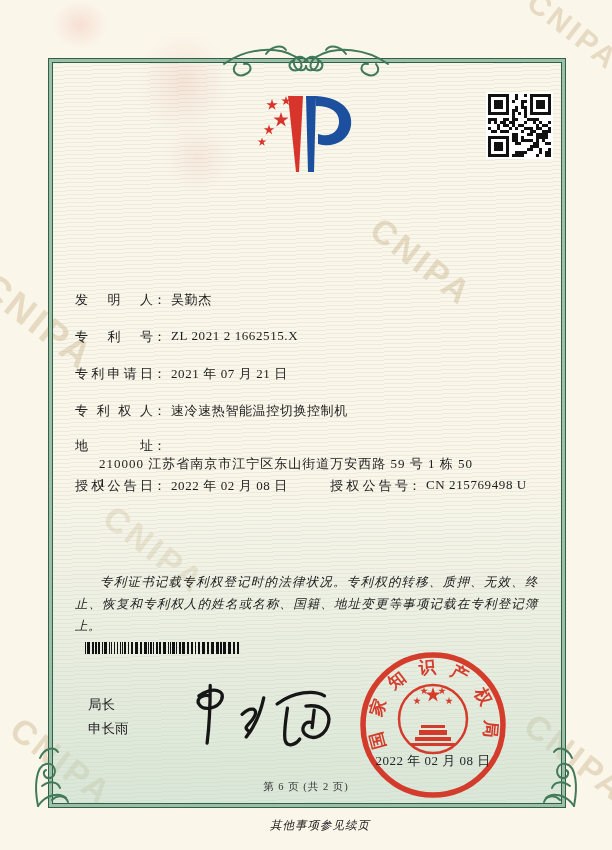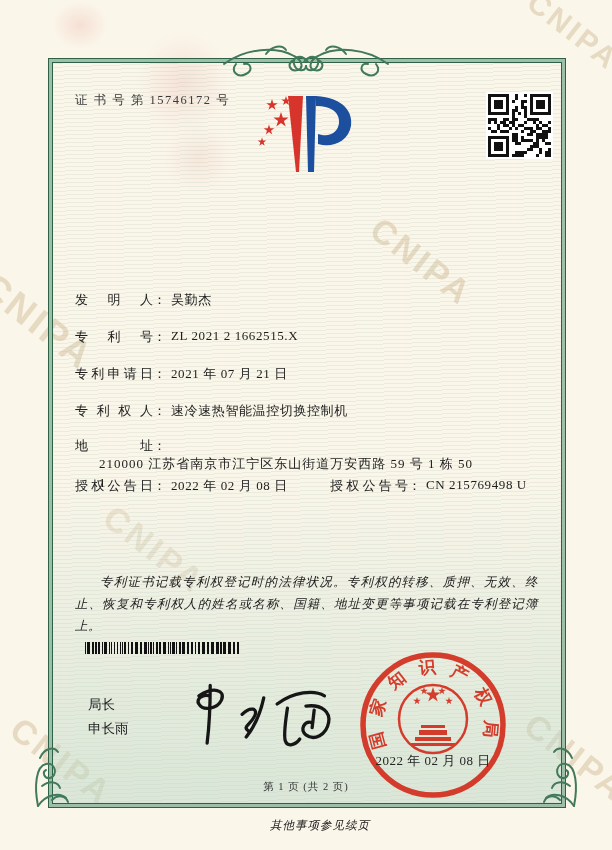--- a/index.html
+++ b/index.html
@@ -168,21 +168,20 @@
   <svg class="ornament-corner oc-right" viewBox="0 0 60 75">
     <g stroke="#41795a" stroke-width="2" fill="none" stroke-linecap="round">
       <path d="M6,70 C2,50 4,30 14,28 C24,26 26,40 18,42 C12,43 10,36 14,34"></path>
       <path d="M6,70 C14,58 28,56 34,62"></path>
       <path d="M10,50 C18,44 26,46 28,52"></path>
       <path d="M20,64 C26,58 34,60 36,66"></path>
       <path d="M8,22 C12,12 22,10 26,16"></path>
     </g>
   </svg>
 
-  <div class="cert-no">证 书 号 第 15746172 号</div>
 
   <svg class="logo" viewBox="0 0 110 85">
     <polygon points="36,6 51,6 47,82 44,82" fill="#d7342b"></polygon>
     <polygon points="54,6 64,6 62,82 56,82" fill="#1c4f9e"></polygon>
     <path d="M64,6 C92,8 101,22 99,36 C96,52 80,58 66,54 L66,44 C78,48 86,42 87,33 C88,23 80,16 64,16 Z" fill="#1c4f9e"></path>
     <use href="#star" transform="translate(10,52) scale(4.5)" fill="#d7342b"></use>
     <use href="#star" transform="translate(17,40) scale(5.5)" fill="#d7342b"></use>
     <use href="#star" transform="translate(29,30) scale(8)" fill="#d7342b"></use>
     <use href="#star" transform="translate(20,15) scale(6)" fill="#d7342b"></use>
     <use href="#star" transform="translate(34,11) scale(5)" fill="#d7342b"></use>
@@ -432,16 +431,16 @@
       <use href="#star" transform="translate(92,53) scale(4)"></use>
       <rect x="64" y="77" width="24" height="3"></rect>
       <rect x="62" y="82" width="28" height="5"></rect>
       <rect x="58" y="89" width="36" height="4"></rect>
       <rect x="54" y="95" width="44" height="3"></rect>
     </g>
   </svg>
 
   <div class="seal-date">2022 年 02 月 08 日</div>
 
-  <div class="page-no">第 1 页 (共 2 页)</div>
+  <div class="page-no">第 6 页 (共 2 页)</div>
   <div class="foot-note">其他事项参见续页</div>
 
 </div>
 
 </body></html>

